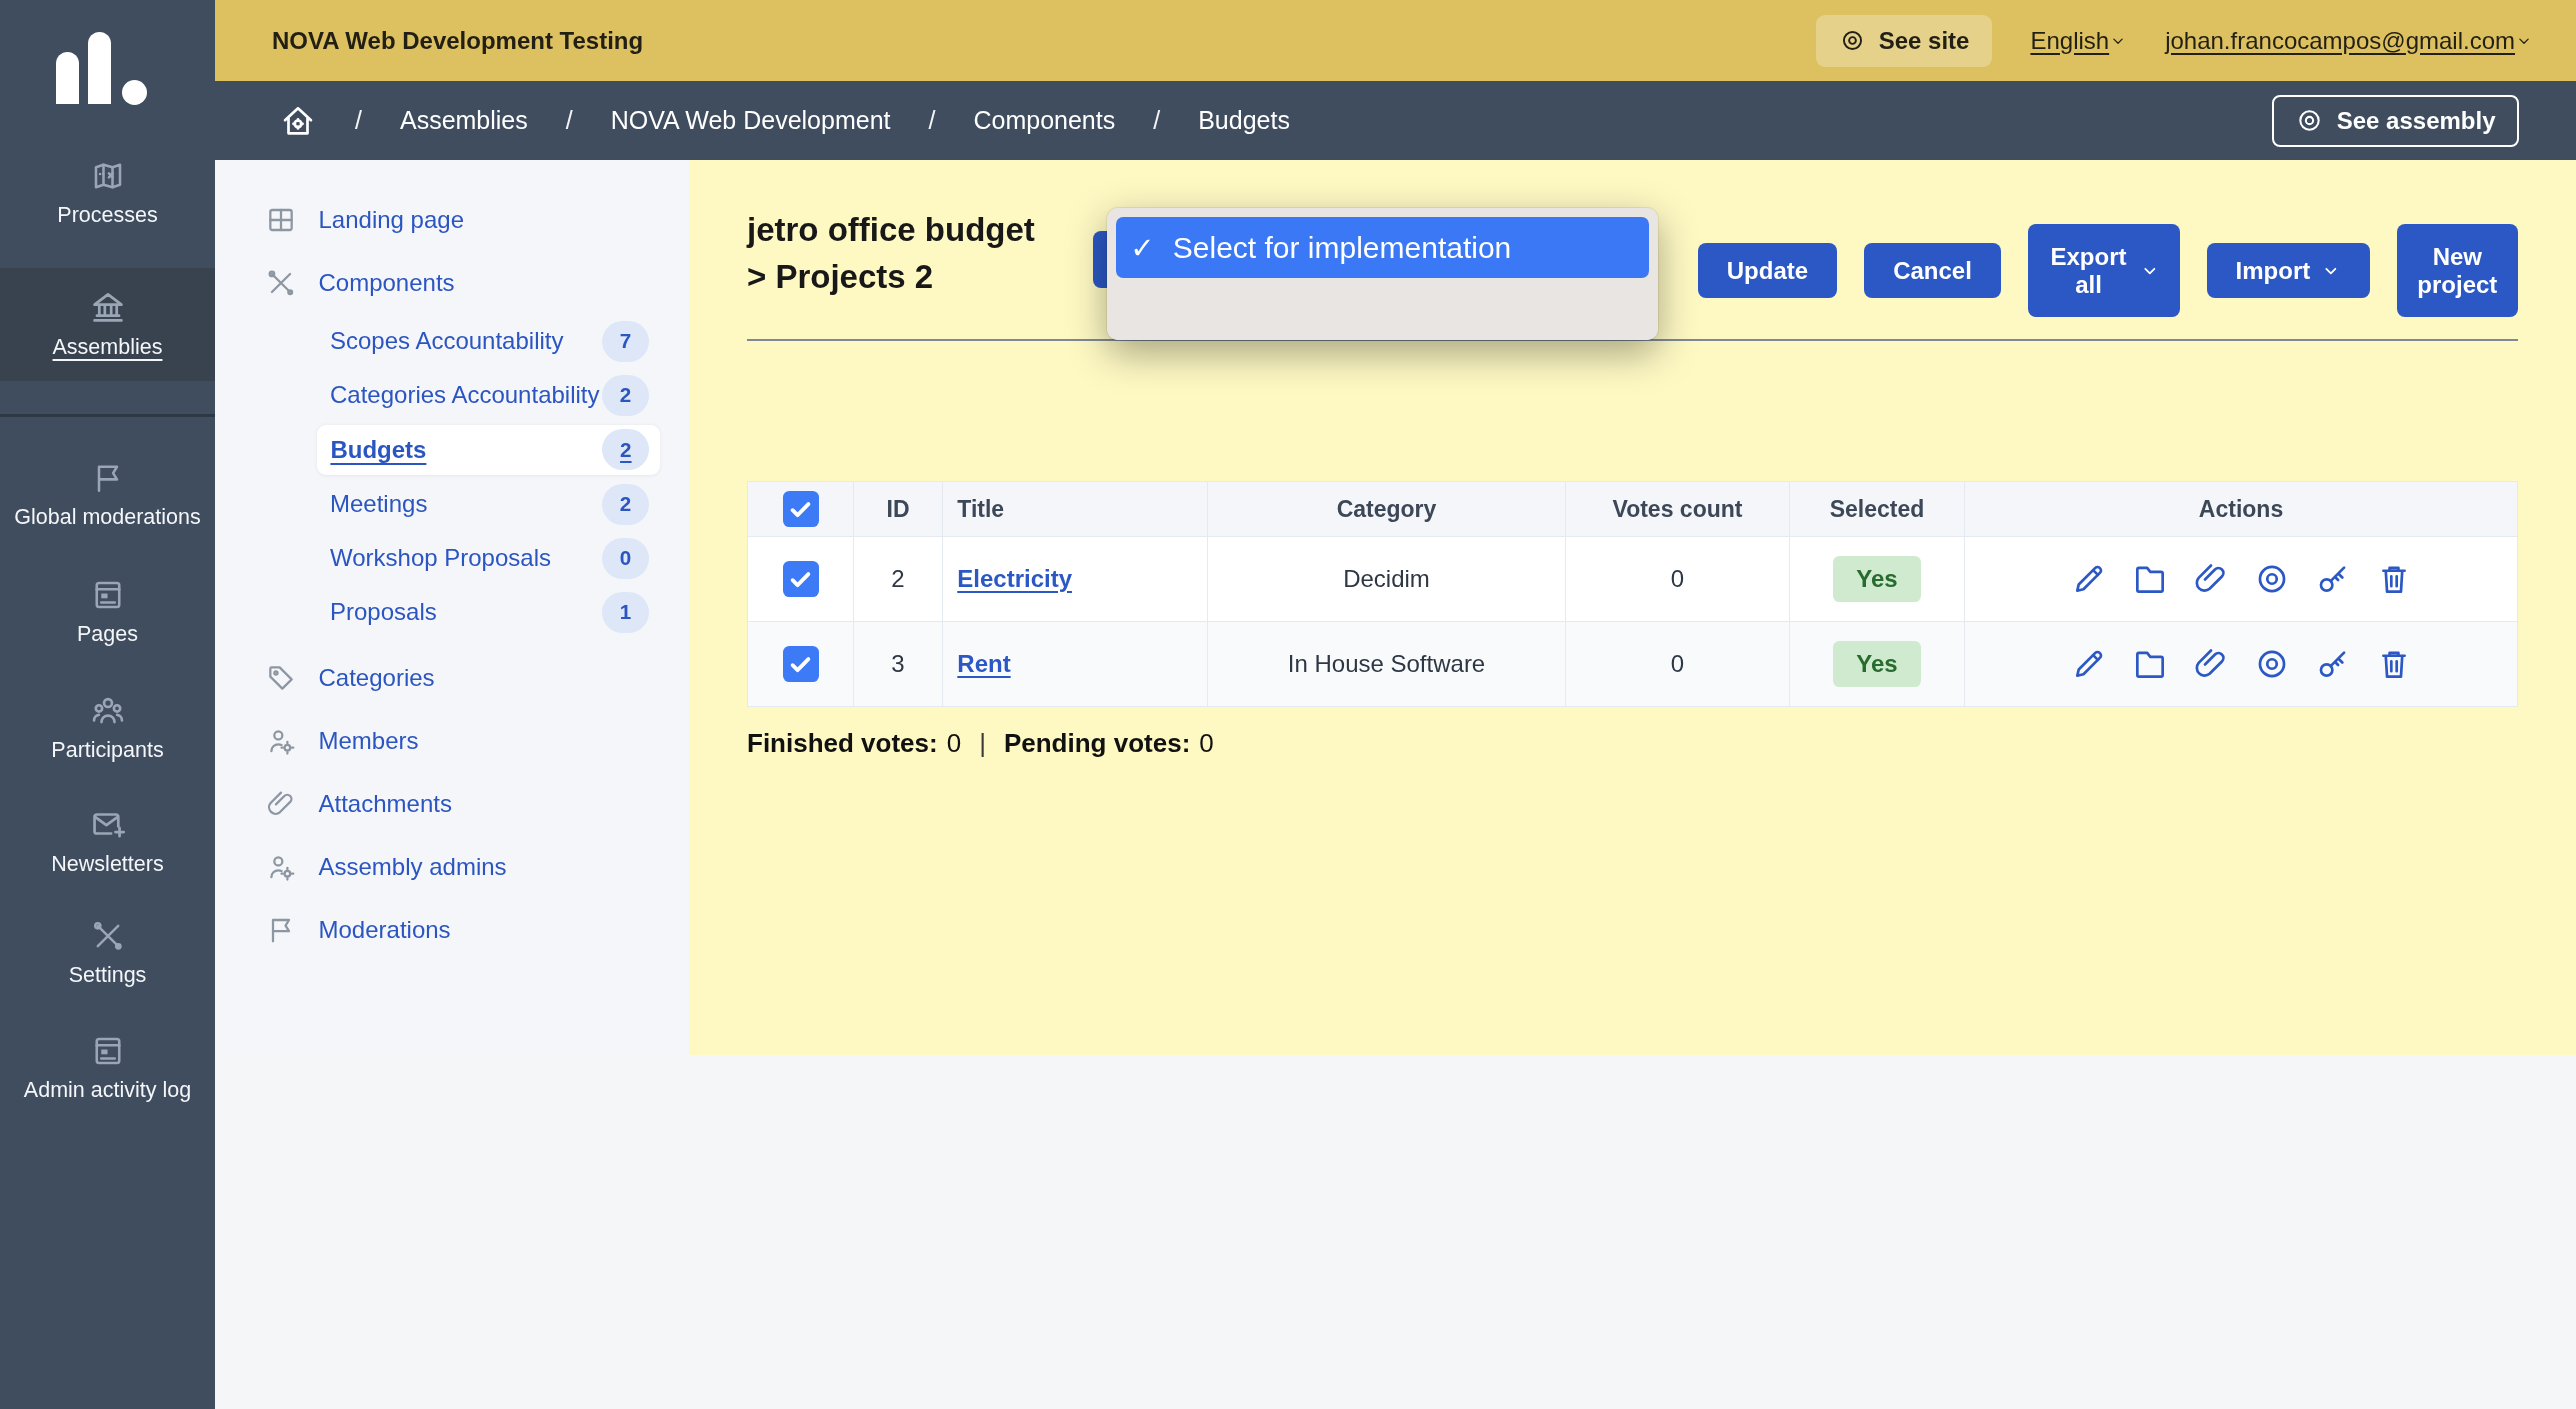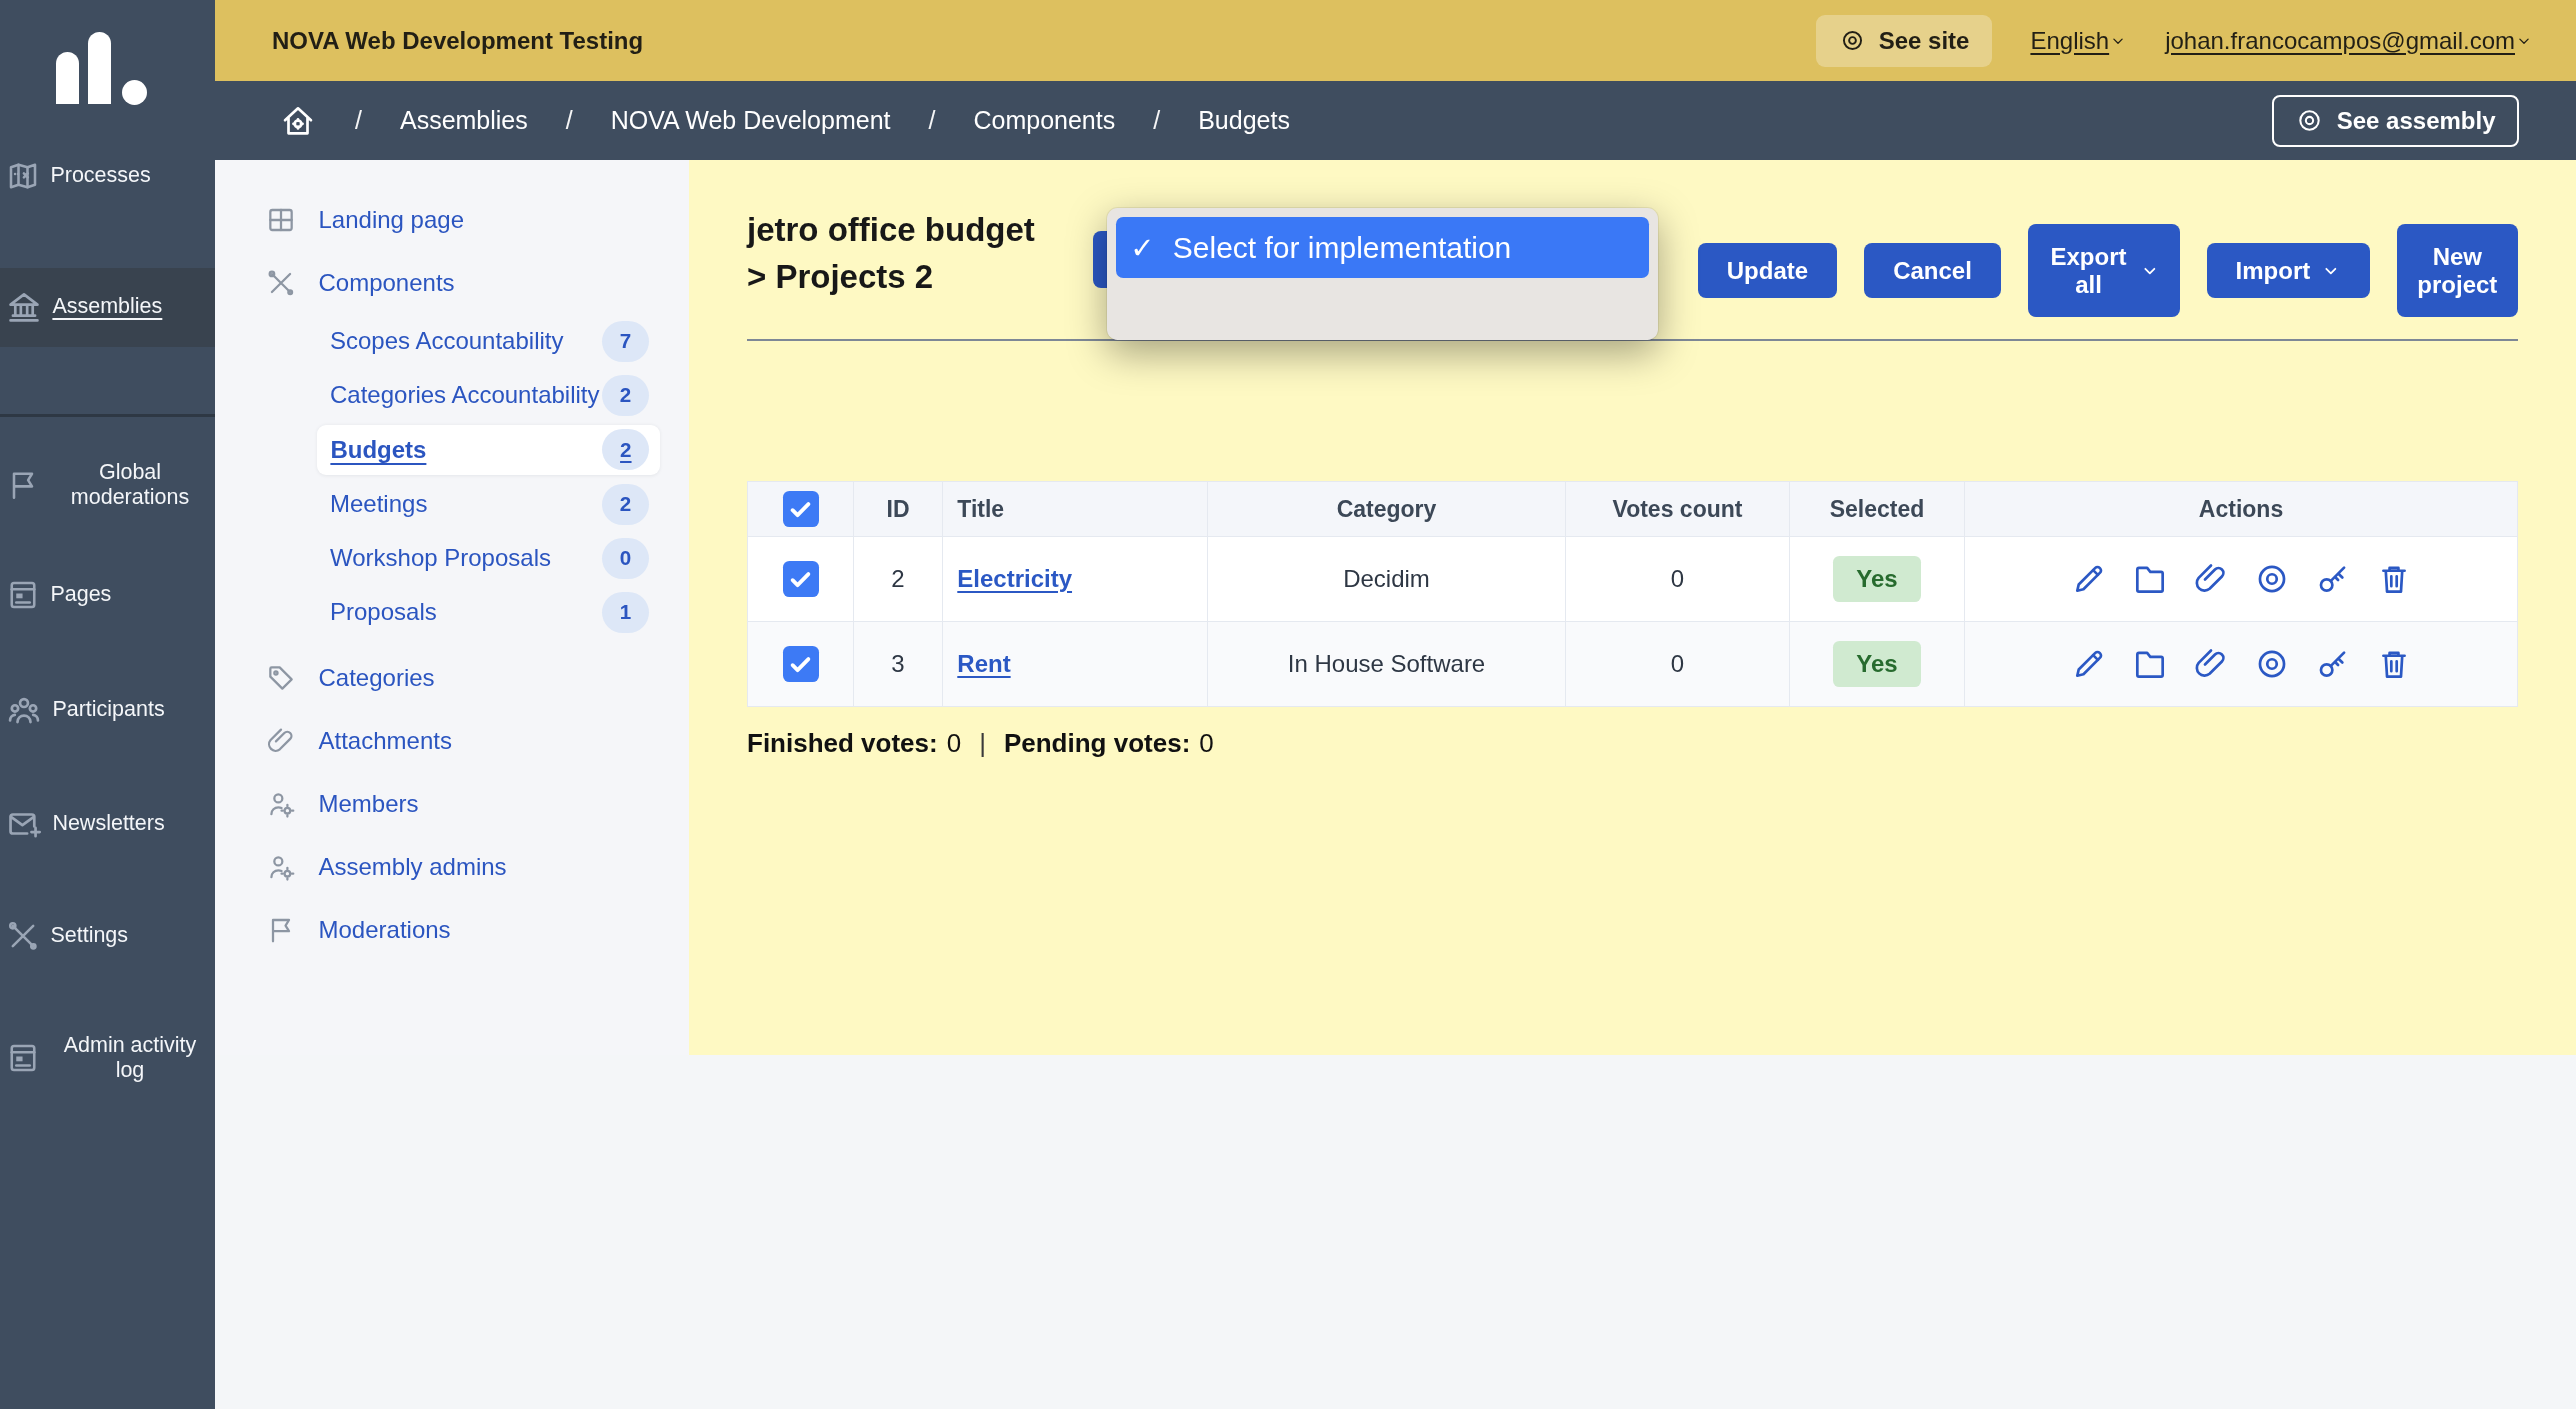--- a/index.html
+++ b/index.html
@@ -6,21 +6,21 @@
   html,body { width:2576px; height:1410px; font-family:"Liberation Sans","DejaVu Sans",sans-serif; background:#ffffff; }
   #app { position:relative; width:2576px; height:1410px; overflow:hidden; background:#ffffff; }
   svg.ic { display:block; stroke:currentColor; fill:none; stroke-width:1.7; stroke-linecap:round; stroke-linejoin:round; }
 
   
   .sidebar { position:absolute; left:0; top:0; width:215px; height:1410px; background:#3f4d5f; z-index:3; }
   .logo { position:absolute; left:54px; top:25px; width:98px; height:86px; }
   .logo .bar1 { position:absolute; left:1.8px; top:27px; width:23px; height:52px; background:#fff; border-radius:11.6px 11.6px 0 0; }
   .logo .bar2 { position:absolute; left:34px; top:7.2px; width:23px; height:72px; background:#fff; border-radius:11.6px 11.6px 0 0; }
   .logo .dot  { position:absolute; left:68px; top:55px; width:25px; height:25px; background:#fff; border-radius:50%; }
-  .side-item { position:absolute; left:0; width:215px; display:flex; flex-direction:row; align-items:center; gap:9px; color:#9aa5b5; cursor:pointer; padding:12.5px 5.4px; }
+  .side-item { position:absolute; left:0; width:215px; display:flex; flex-direction:column; align-items:center; gap:9px; color:#9aa5b5; cursor:pointer; padding:12.5px 5.4px; }
   .side-item .lbl { font-size:21.5px; color:#f4f6f9; text-align:center; line-height:25px; }
   .side-item.active { background:#39434f; padding-top:19.7px; padding-bottom:21.5px; }
   .side-item.active .lbl { text-decoration:underline; text-underline-offset:4.5px; }
   .side-divider { position:absolute; left:0; top:414px; width:215px; height:2.7px; background:#2e3844; }
 
   
   .topbar { position:absolute; left:215px; top:0; width:2361px; height:81px; background:#ddc05f; display:flex; align-items:center; justify-content:space-between; padding:0 43px 0 57px; z-index:2; }
   .topbar-title { font-size:24px; font-weight:bold; color:#221f15; }
   .topbar-right { display:flex; align-items:center; gap:38px; }
   .pill { display:flex; align-items:center; gap:12.5px; background:rgba(255,255,255,0.28); border-radius:9px; height:52px; padding:0 23px; color:#221f15; font-size:24px; font-weight:600; cursor:pointer; }
@@ -380,32 +380,32 @@
       <span class="mic">
           <svg class="ic" width="32" height="32" viewBox="0 0 36 36">
             <use href="#i-tag"></use>
           </svg>
         </span>
       <span>Categories</span>
     </div>
     <div class="menu-item">
       <span class="mic">
           <svg class="ic" width="32" height="32" viewBox="0 0 36 36">
+            <use href="#i-persongear"></use>
+          </svg>
+        </span>
+      <span>Members</span>
+    </div>
+    <div class="menu-item">
+      <span class="mic">
+          <svg class="ic" width="32" height="32" viewBox="0 0 36 36">
             <use href="#i-clip"></use>
           </svg>
         </span>
       <span>Attachments</span>
-    </div>
-    <div class="menu-item">
-      <span class="mic">
-          <svg class="ic" width="32" height="32" viewBox="0 0 36 36">
-            <use href="#i-persongear"></use>
-          </svg>
-        </span>
-      <span>Members</span>
     </div>
     <div class="menu-item">
       <span class="mic">
           <svg class="ic" width="32" height="32" viewBox="0 0 36 36">
             <use href="#i-persongear"></use>
           </svg>
         </span>
       <span>Assembly admins</span>
     </div>
     <div class="menu-item">

